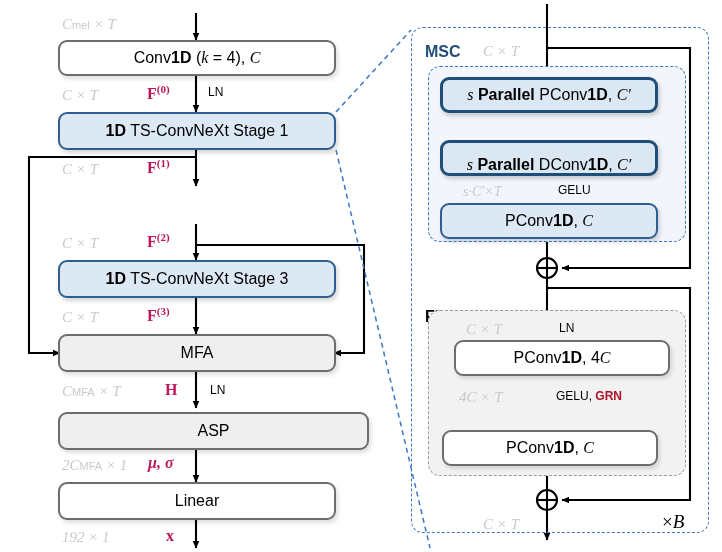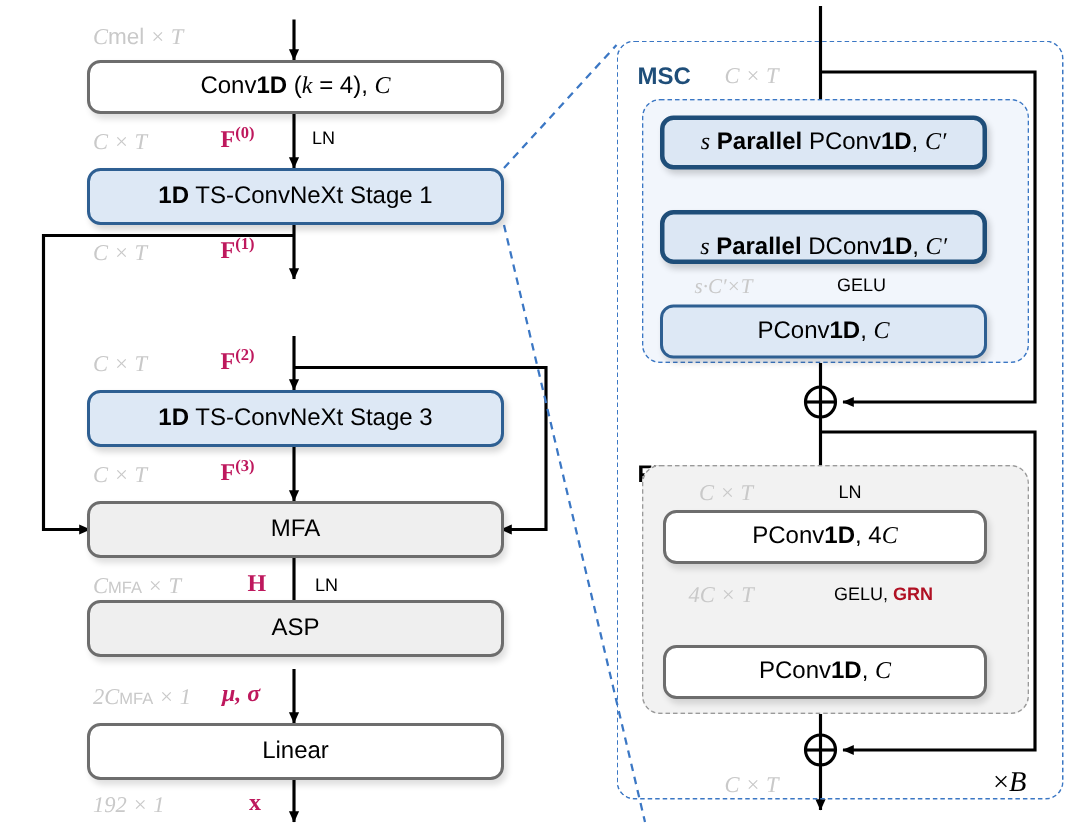--- a/index.html
+++ b/index.html
@@ -130,21 +130,21 @@
     </span>
   </div>
 
   <div class="lbl blk-title-dark" style="left:425px;top:289px;margin-top:20px;">FFN</div>
 
   <div class="dash dash-gray-fill" style="left:428px;top:310px;width:258px;height:166px;"></div>
 
   <div class="lbl dim" style="left:466px;top:322px;">C × <span class="math">T</span></div>
   <div class="lbl op" style="left:559px;top:322px;">LN</div>
 
-  <div class="box box-white" style="left:442px;top:340px;width:216px;height:36px;">
+  <div class="box box-white" style="left:454px;top:340px;width:216px;height:36px;">
     <span>
       PConv<b>1D</b>, 4<i class="math">C</i>
     </span>
   </div>
 
   <div class="lbl dim" style="left:459px;top:390px;">4C × <span class="math">T</span></div>
   <div class="lbl op" style="left:556px;top:390px;">
     <span>GELU,</span>
     <span class="grn">GRN</span>
   </div>
@@ -171,29 +171,29 @@
 
 
   <div class="box box-blue" style="left:58px;top:260px;width:278px;height:38px;">
     <span><b>1D</b> TS-ConvNeXt Stage 3</span>
   </div>
 
   <div class="box box-gray" style="left:58px;top:334px;width:278px;height:38px;">
     <span>MFA</span>
   </div>
 
-  <div class="box box-gray" style="left:58px;top:400px;width:278px;height:38px;">
+  <div class="box box-gray" style="left:58px;top:412px;width:311px;height:38px;">
     <span>ASP</span>
   </div>
 
   <div class="box box-white" style="left:58px;top:482px;width:278px;height:38px;">
     <span>Linear</span>
   </div>
 
-  <div class="lbl dim" style="left:62px;top:17px;">C<span class="tens" style="font-size:15px;">mel</span> × <span class="math">T</span></div>
+  <div class="lbl dim" style="left:62px;top:17px;">C<span class="tens" style="font-size:11px;">mel</span> × <span class="math">T</span></div>
   <div class="lbl dim" style="left:62px;top:88px;">C × <span class="math">T</span></div>
   <div class="lbl dim" style="left:62px;top:162px;">C × <span class="math">T</span></div>
   <div class="lbl dim" style="left:62px;top:236px;">C × <span class="math">T</span></div>
   <div class="lbl dim" style="left:62px;top:310px;">C × <span class="math">T</span></div>
   <div class="lbl dim" style="left:62px;top:384px;">C<span class="tens" style="font-size:11px;">MFA</span> × <span class="math">T</span></div>
   <div class="lbl dim" style="left:62px;top:458px;">2C<span class="tens" style="font-size:11px;">MFA</span> × 1</div>
   <div class="lbl dim" style="left:62px;top:530px;">192 × 1</div>
 
   <div class="lbl sig" style="left:147px;top:84px;">F<sup>(0)</sup></div>
   <div class="lbl sig" style="left:147px;top:158px;">F<sup>(1)</sup></div>

